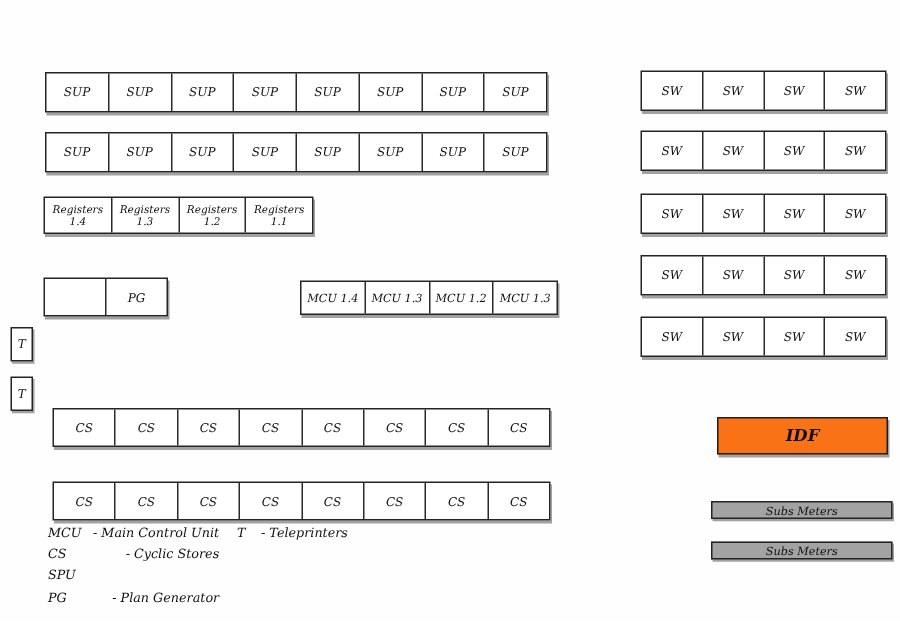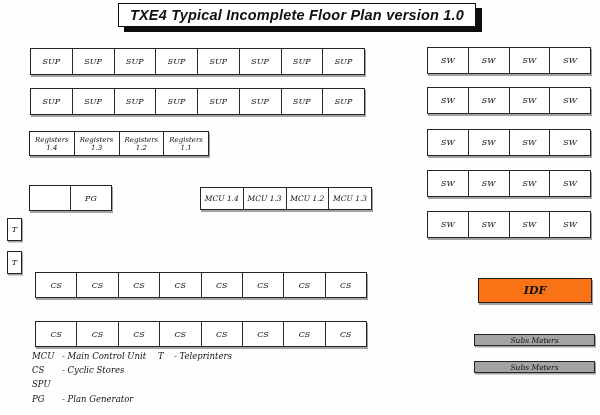--- a/index.html
+++ b/index.html
@@ -63,31 +63,30 @@
   .subs{
     position:absolute;left:474px;width:119px;height:10px;background:#a3a3a3;
     border:1.2px solid #242424;box-shadow:1px 1.5px 0 rgba(70,70,70,0.5);
     display:flex;align-items:center;justify-content:center;
     font-style:italic;font-size:7.5px;line-height:9px;
   }
   .subs1{top:334px;}
   .subs2{top:361px;}
   
   .legend{position:absolute;left:32px;top:349px;font-style:italic;font-size:8.5px;}
-  .legend-row{display:flex;height:14.2px;align-items:center;}
+  .legend-row{display:flex;height:14.2px;align-items:center;justify-content:space-between;}
   .legend-abbr{width:30px;}
   .legend-right{position:absolute;left:158px;top:349px;font-style:italic;font-size:8.5px;}
   .legend-right .legend-abbr{width:16px;}
 </style>
 </head>
 <body>
 
 <div class="page">
 
-  <div class="title-box">TXE4 Typical Incomplete Floor Plan version 1.0</div>
 
   <div class="rack sup1">
       <div class="cell">SUP</div>
       <div class="cell">SUP</div>
       <div class="cell">SUP</div>
       <div class="cell">SUP</div>
       <div class="cell">SUP</div>
       <div class="cell">SUP</div>
       <div class="cell">SUP</div>
       <div class="cell">SUP</div>

